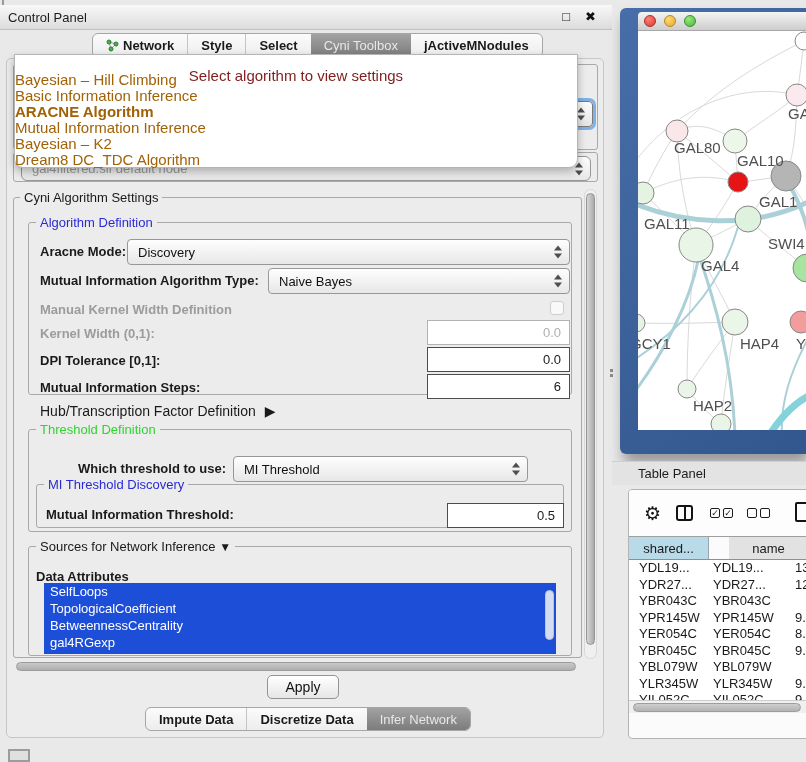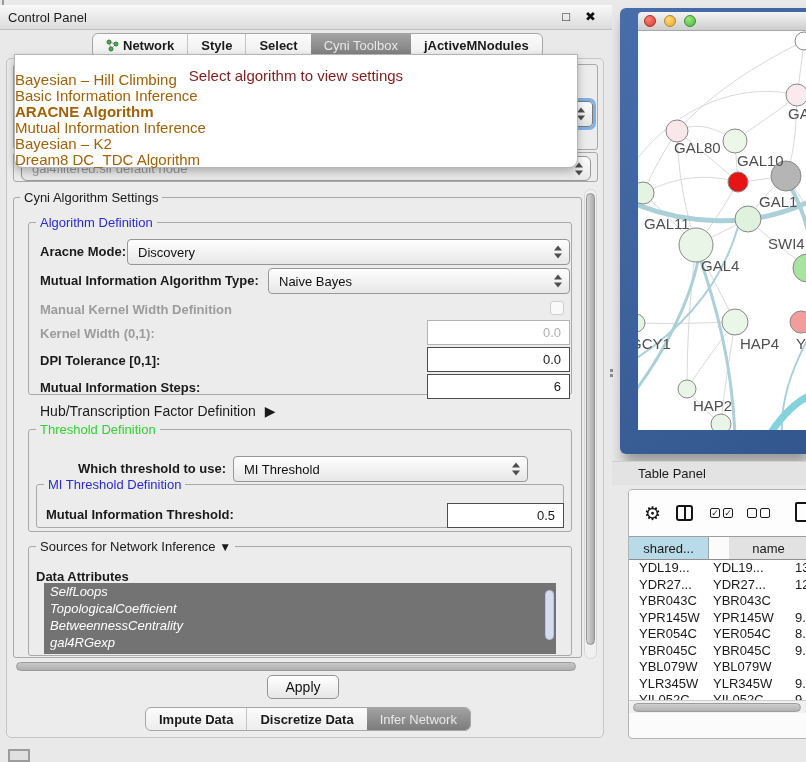--- a/index.html
+++ b/index.html
@@ -62,21 +62,21 @@
 
   
   .vscroll{left:584px;top:189px;width:13px;height:470px;background:#f0f0f0;border:1px solid #d8d8d8;border-radius:7px;}
   .vthumb{position:absolute;left:1px;top:3px;width:9px;height:452px;border-radius:5px;
           background:linear-gradient(90deg,#d6d6d6,#ababab);border:1px solid #949494;}
   .hscroll{left:14px;top:660px;width:568px;height:13px;background:#ececec;}
   .hthumb{position:absolute;left:2px;top:2px;width:560px;height:9px;border-radius:5px;
           background:linear-gradient(#c9c9c9,#aeaeae);border:1px solid #9b9b9b;}
 
   
-  .attr-list{position:absolute;background:#737373;overflow:hidden;font-style:italic;}
+  .attr-list{position:absolute;background:#1d4ed8;overflow:hidden;}
   .attr-item{color:#fff;font-size:13px;line-height:17px;padding-left:6px;white-space:nowrap;}
   .list-thumb{position:absolute;right:2px;top:7px;width:9px;height:50px;border-radius:5px;
               background:#d6dcef;border:1px solid #b9c2e0;}
 
   .apply-btn{position:absolute;border:1px solid #949494;border-radius:5px;
              background:linear-gradient(#ffffff,#e6e6e6);font-size:14px;color:#111;
              display:flex;align-items:center;justify-content:center;}
 
   .cp-bottom-icon{left:8px;top:749px;width:22px;height:13px;border:2px solid #9c9c9c;background:#e0e0e0;}
 
@@ -241,21 +241,21 @@
   <span class="lbl" style="left:78px;top:456px;">Which threshold to use:</span>
   <div class="combo" style="left:233px;top:456px;width:295px;height:26px;">
     <span>MI Threshold</span>
     <span class="spin">
         <i class="up"></i>
         <i class="dn"></i>
       </span>
   </div>
 
   <div class="group" style="left:36px;top:484px;width:528px;height:44px;"></div>
-  <span class="abs gtitle t-blue" style="left:44px;top:477px;">MI Threshold Definition</span>
+  <span class="abs gtitle t-blue" style="left:44px;top:477px;">MI Threshold Discovery</span>
   <span class="lbl" style="left:46px;top:502px;">Mutual Information Threshold:</span>
   <div class="field strong" style="left:447px;top:503px;width:117px;height:25px;">0.5</div>
 
   <div class="group" style="left:28px;top:546px;width:544px;height:110px;"></div>
   <span class="abs gtitle t-black" style="left:36px;top:539px;">
     <span>Sources for Network Inference</span>
     <span style="font-size:12px;">▼</span>
   </span>
   <span class="lbl" style="left:36px;top:564px;">Data Attributes</span>
   <div class="attr-list" style="left:44px;top:583px;width:512px;height:71px;" id="attr-list">

